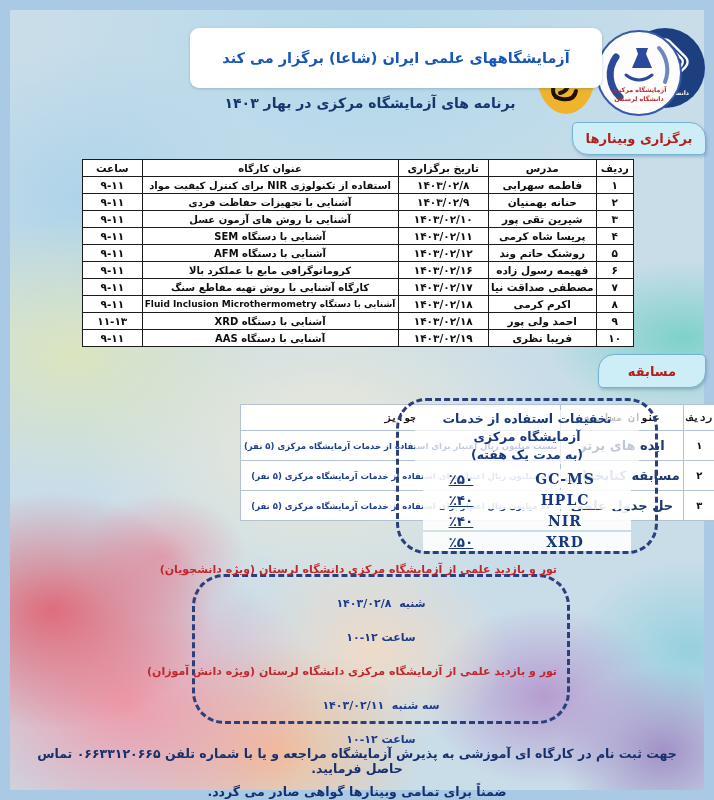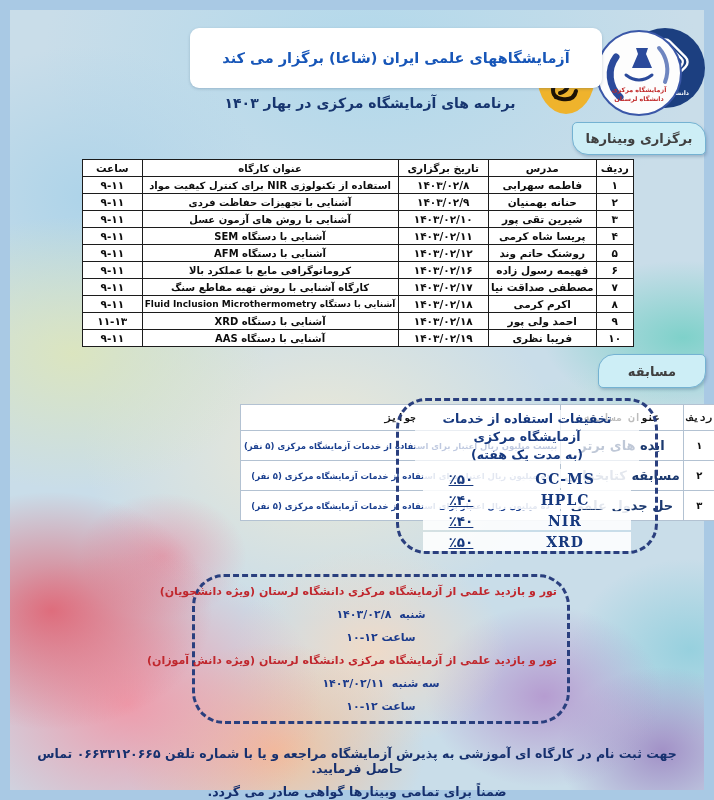--- a/index.html
+++ b/index.html
@@ -42,21 +42,21 @@
     text-align: center; color: #17356f; font-weight: bold; font-size: 14px;
   }
   .logo { position: absolute; }
   .logo-univ { top: 17px; left: 614px; width: 82px; height: 82px; }
   .logo-lab  { top: 20px; right: 22px; width: 86px; height: 86px; }
   .logo-shaa { top: 25px; right: 108px; width: 60px; height: 80px; }
   
   .tab {
     position: absolute; background: #cdeef6;
     border: 1.5px solid #74b2d2; border-radius: 5px 16px 5px 16px;
-    color: #404040; font-weight: bold; font-size: 13px;
+    color: #b91c1c; font-weight: bold; font-size: 13px;
     display: flex; align-items: center; justify-content: center;
     box-shadow: 1px 2px 3px rgba(40,70,110,.25);
   }
   .tab-webinars { top: 112px; left: 562px; width: 134px; height: 33px; }
   .tab-contest  { top: 344px; left: 588px; width: 108px; height: 34px; border-radius: 16px 5px 16px 5px; }
   
   .webinar-wrap { position: absolute; top: 149px; right: 70px; width: 552px; }
   table { border-collapse: collapse; background: #fff; width: 100%; }
   .webinar-table td, .webinar-table th {
     border: 1px solid #1c1c1c; text-align: center; vertical-align: middle;
@@ -99,21 +99,21 @@
     flex: 1; text-align: center; color: #16387e; font-weight: bold;
     font-family: "DejaVu Serif", serif; font-size: 14px; letter-spacing: 1px; direction: ltr;
   }
   
   .tour-box {
     position: absolute; top: 564px; left: 182px; width: 378px; height: 150px;
     border: 3px dashed #2a3f7e; border-radius: 32px;
     display: flex; flex-direction: column; justify-content: center;
     text-align: center; padding: 4px 10px;
   }
-  .tour-box div { line-height: 23px; font-weight: bold; font-size: 11px; white-space: nowrap; }
+  .tour-box div { line-height: 23px; font-weight: bold; font-size: 11px; white-space: nowrap; margin-top: 11px; }
   .tour-title { color: #c0272d; }
   .tour-line  { color: #1a3a8c; }
   
   .footer {
     position: absolute; top: 736px; left: 20px; right: 20px;
     text-align: center; color: #16306e; font-weight: bold; font-size: 12.5px;
   }
   .footer .f-line2 { margin-top: 8px; }
 </style>
 </head>

